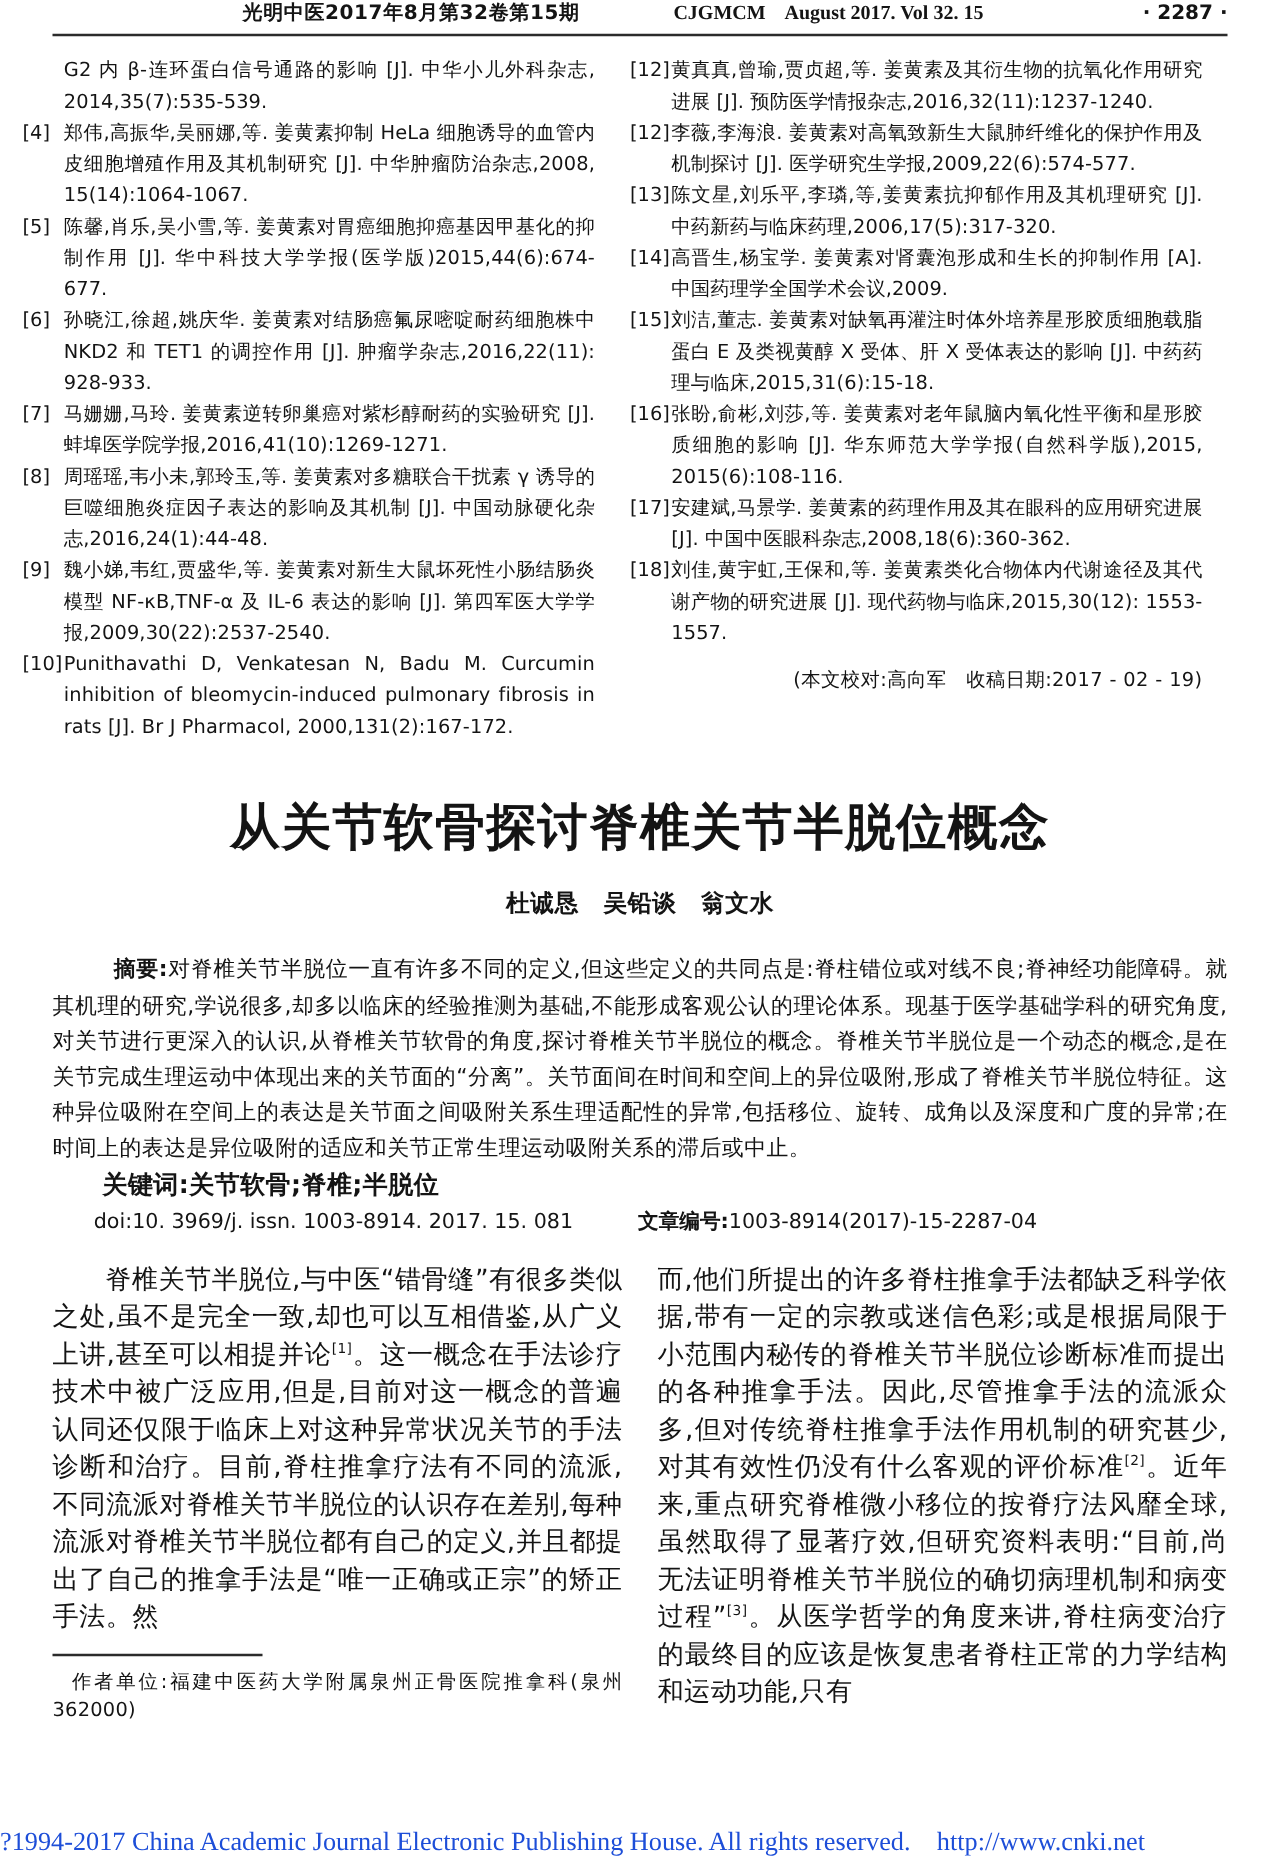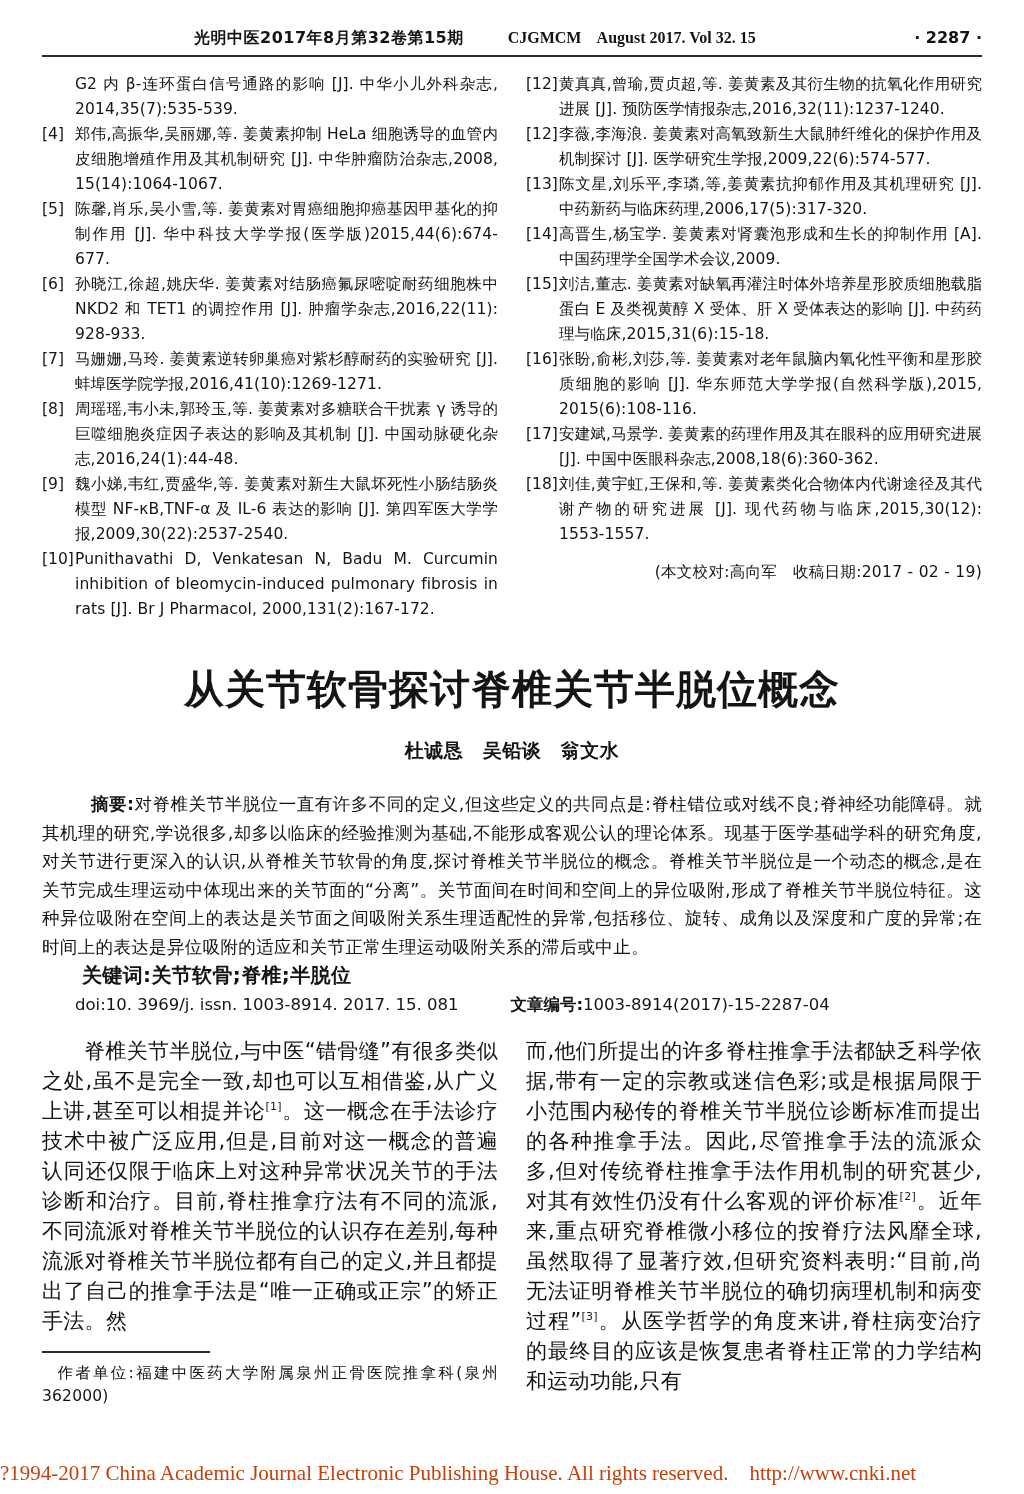--- a/index.html
+++ b/index.html
@@ -8,29 +8,29 @@
     width:1024px;height:1494px;
     background:#fff;
     overflow:hidden;
     font-family:"DejaVu Sans","Liberation Sans",sans-serif;
     color:#141414;
     box-sizing:border-box;
   }
   
   .hdr{
     display:flex;align-items:baseline;
-    padding:28px 42px 0 42px;
-    font-size:16px;font-weight:600;
+    padding:0 42px 0 42px;
+    font-size:16px;font-weight:600;gap:31px;
   }
   .hdr .j-cn{margin-left:152px;letter-spacing:.5px;}
   .hdr .j-en{margin-left:44px;font-family:"Liberation Serif","DejaVu Serif",serif;font-weight:600;white-space:pre;}
   .hdr .pageno{margin-left:auto;font-weight:700;}
   .hdr-rule{border-top:2.5px solid #2b2b2b;margin:6px 42px 0 42px;}
   
-  .refs{display:flex;gap:28px;padding:15px 42px 0 42px;}
+  .refs{display:flex;gap:28px;padding:15px 42px 0 18px;}
   .refs .col{width:458px;}
   .ref{display:flex;font-size:15.5px;line-height:25px;margin:0;}
   .ref-num{width:33px;flex:none;}
   .ref-text{flex:1;text-align:justify;letter-spacing:.1px;}
   .proofread{margin-top:15px;text-align:right;font-size:15.5px;font-weight:400;letter-spacing:.3px;}
   
   .title{margin-top:40px;text-align:center;font-size:40px;font-weight:700;letter-spacing:1px;}
   .authors{margin-top:21px;text-align:center;font-size:19px;font-weight:700;letter-spacing:.5px;white-space:pre;}
   .abstract{margin:26px 42px 0 42px;font-size:17.5px;line-height:28.5px;text-align:justify;text-indent:2em;letter-spacing:.35px;}
   .abstract b{font-weight:700;margin-left:14px;}
@@ -43,21 +43,21 @@
   .bcol{width:458px;font-size:21px;line-height:30px;text-align:justify;letter-spacing:.3px;}
   .bcol p{margin:0;}
   .bcol .indent{text-indent:2em;}
   .bcol sup{font-size:11px;line-height:0;}
   .fn-rule{width:168px;border:none;border-top:2px solid #2b2b2b;margin:15px 0 9px 0;}
   .footnote{font-size:15.5px;line-height:23px;text-indent:1em;letter-spacing:.2px;}
   
   .watermark{
     position:absolute;left:0;bottom:8px;
     font-family:"Liberation Serif","DejaVu Serif",serif;
-    font-size:21px;color:#c2410c;white-space:pre;
+    font-size:21px;color:#1d4ed8;white-space:pre;
   }
 </style>
 </head>
 <body>
 
 <div class="page">
 
   <div class="hdr">
     <span class="j-cn">光明中医2017年8月第32卷第15期</span>
     <span class="j-en">CJGMCM    August 2017. Vol 32. 15</span>

